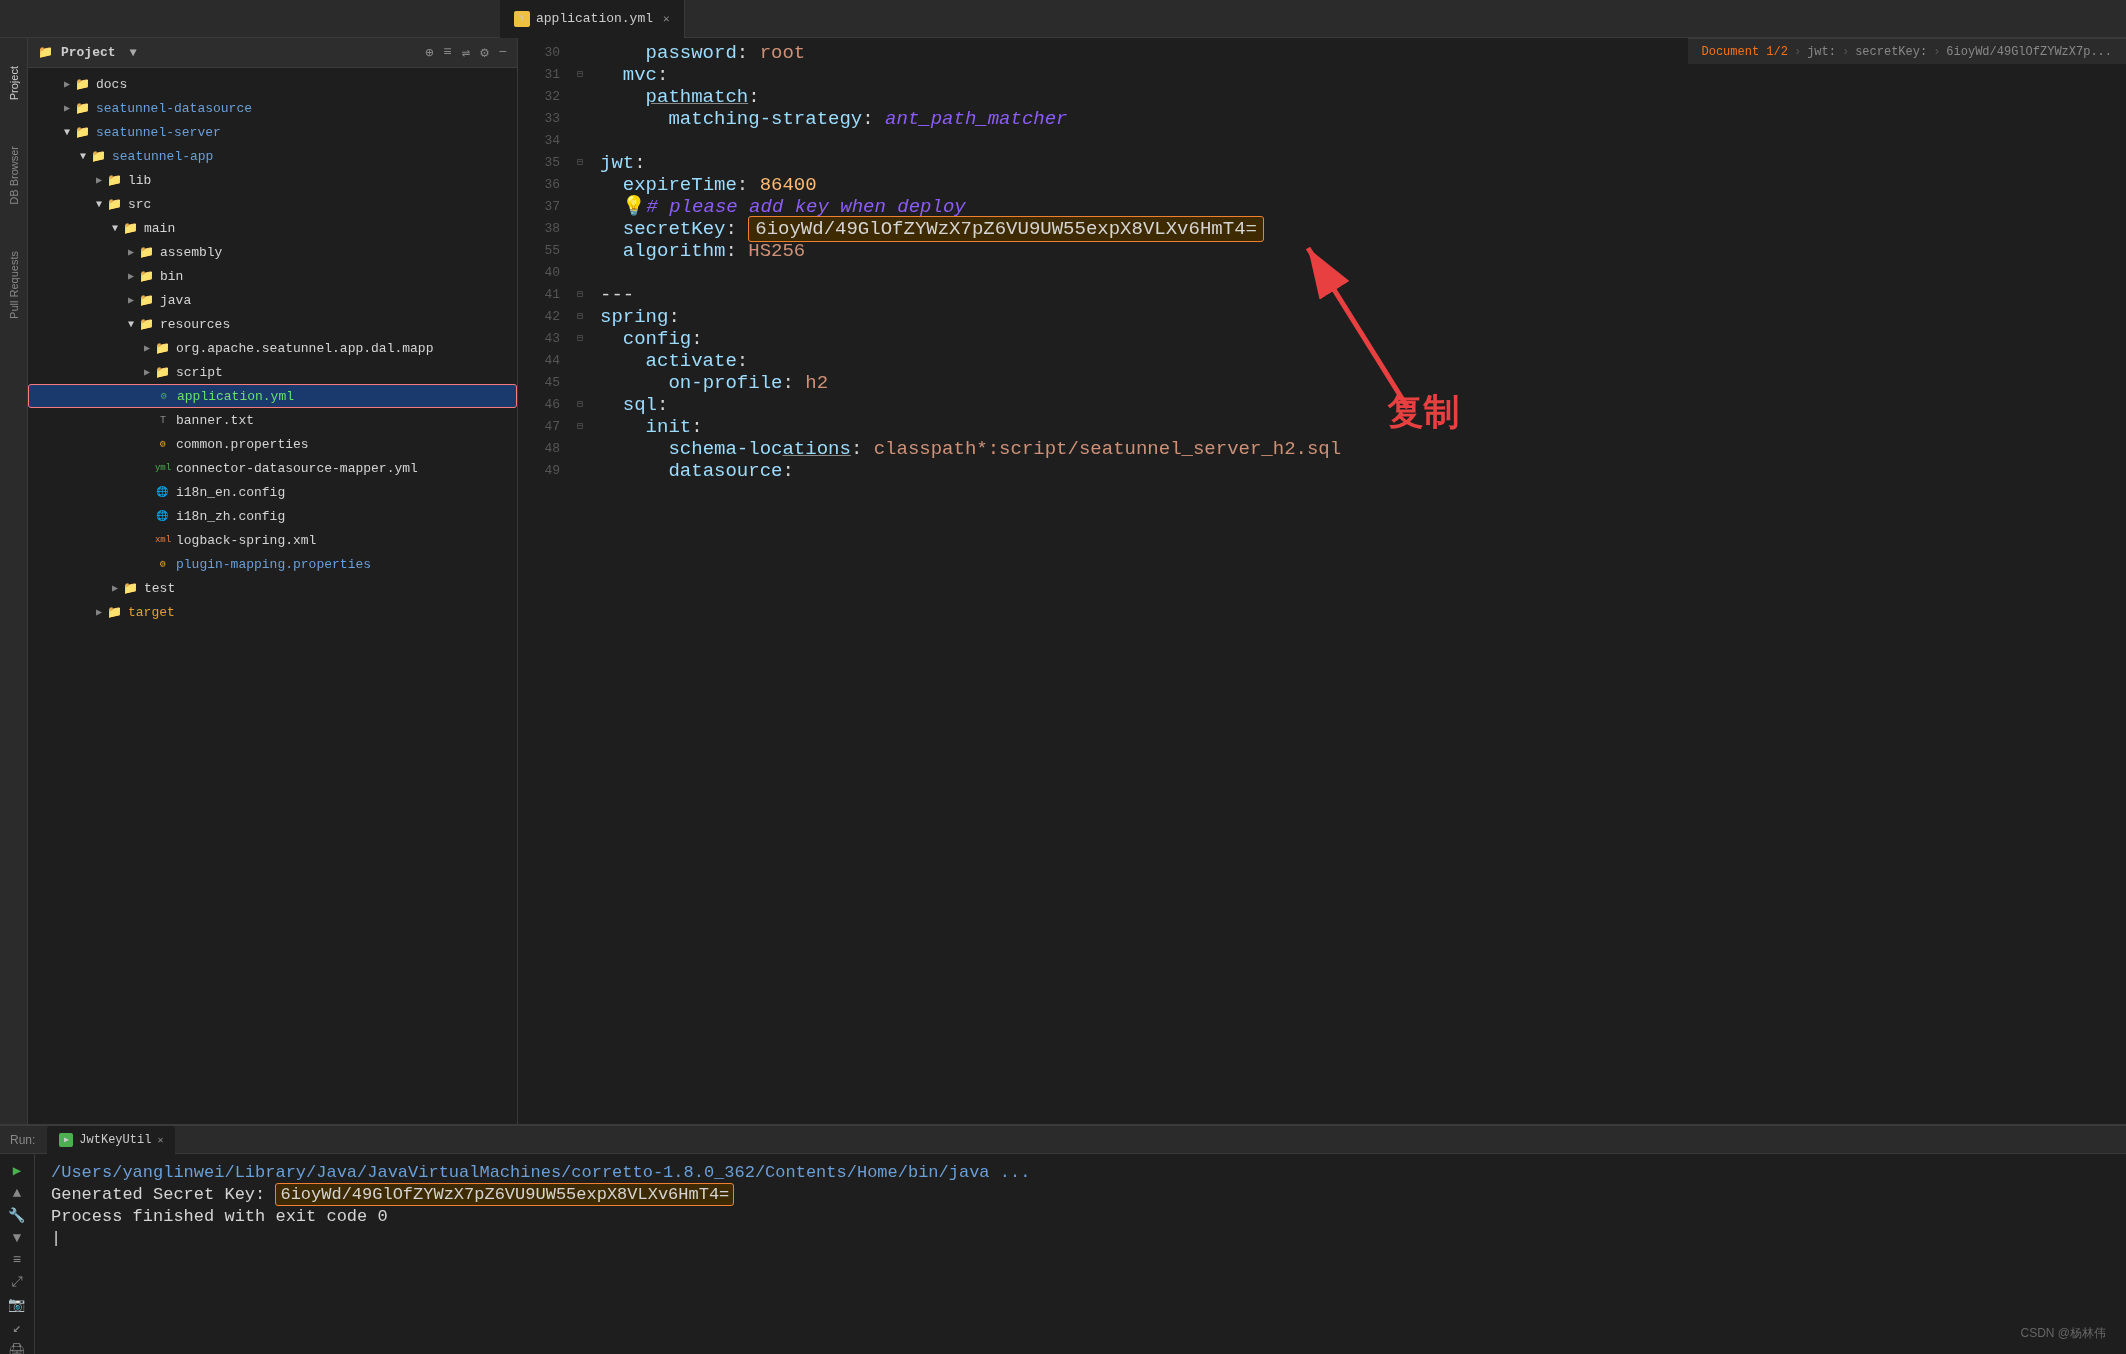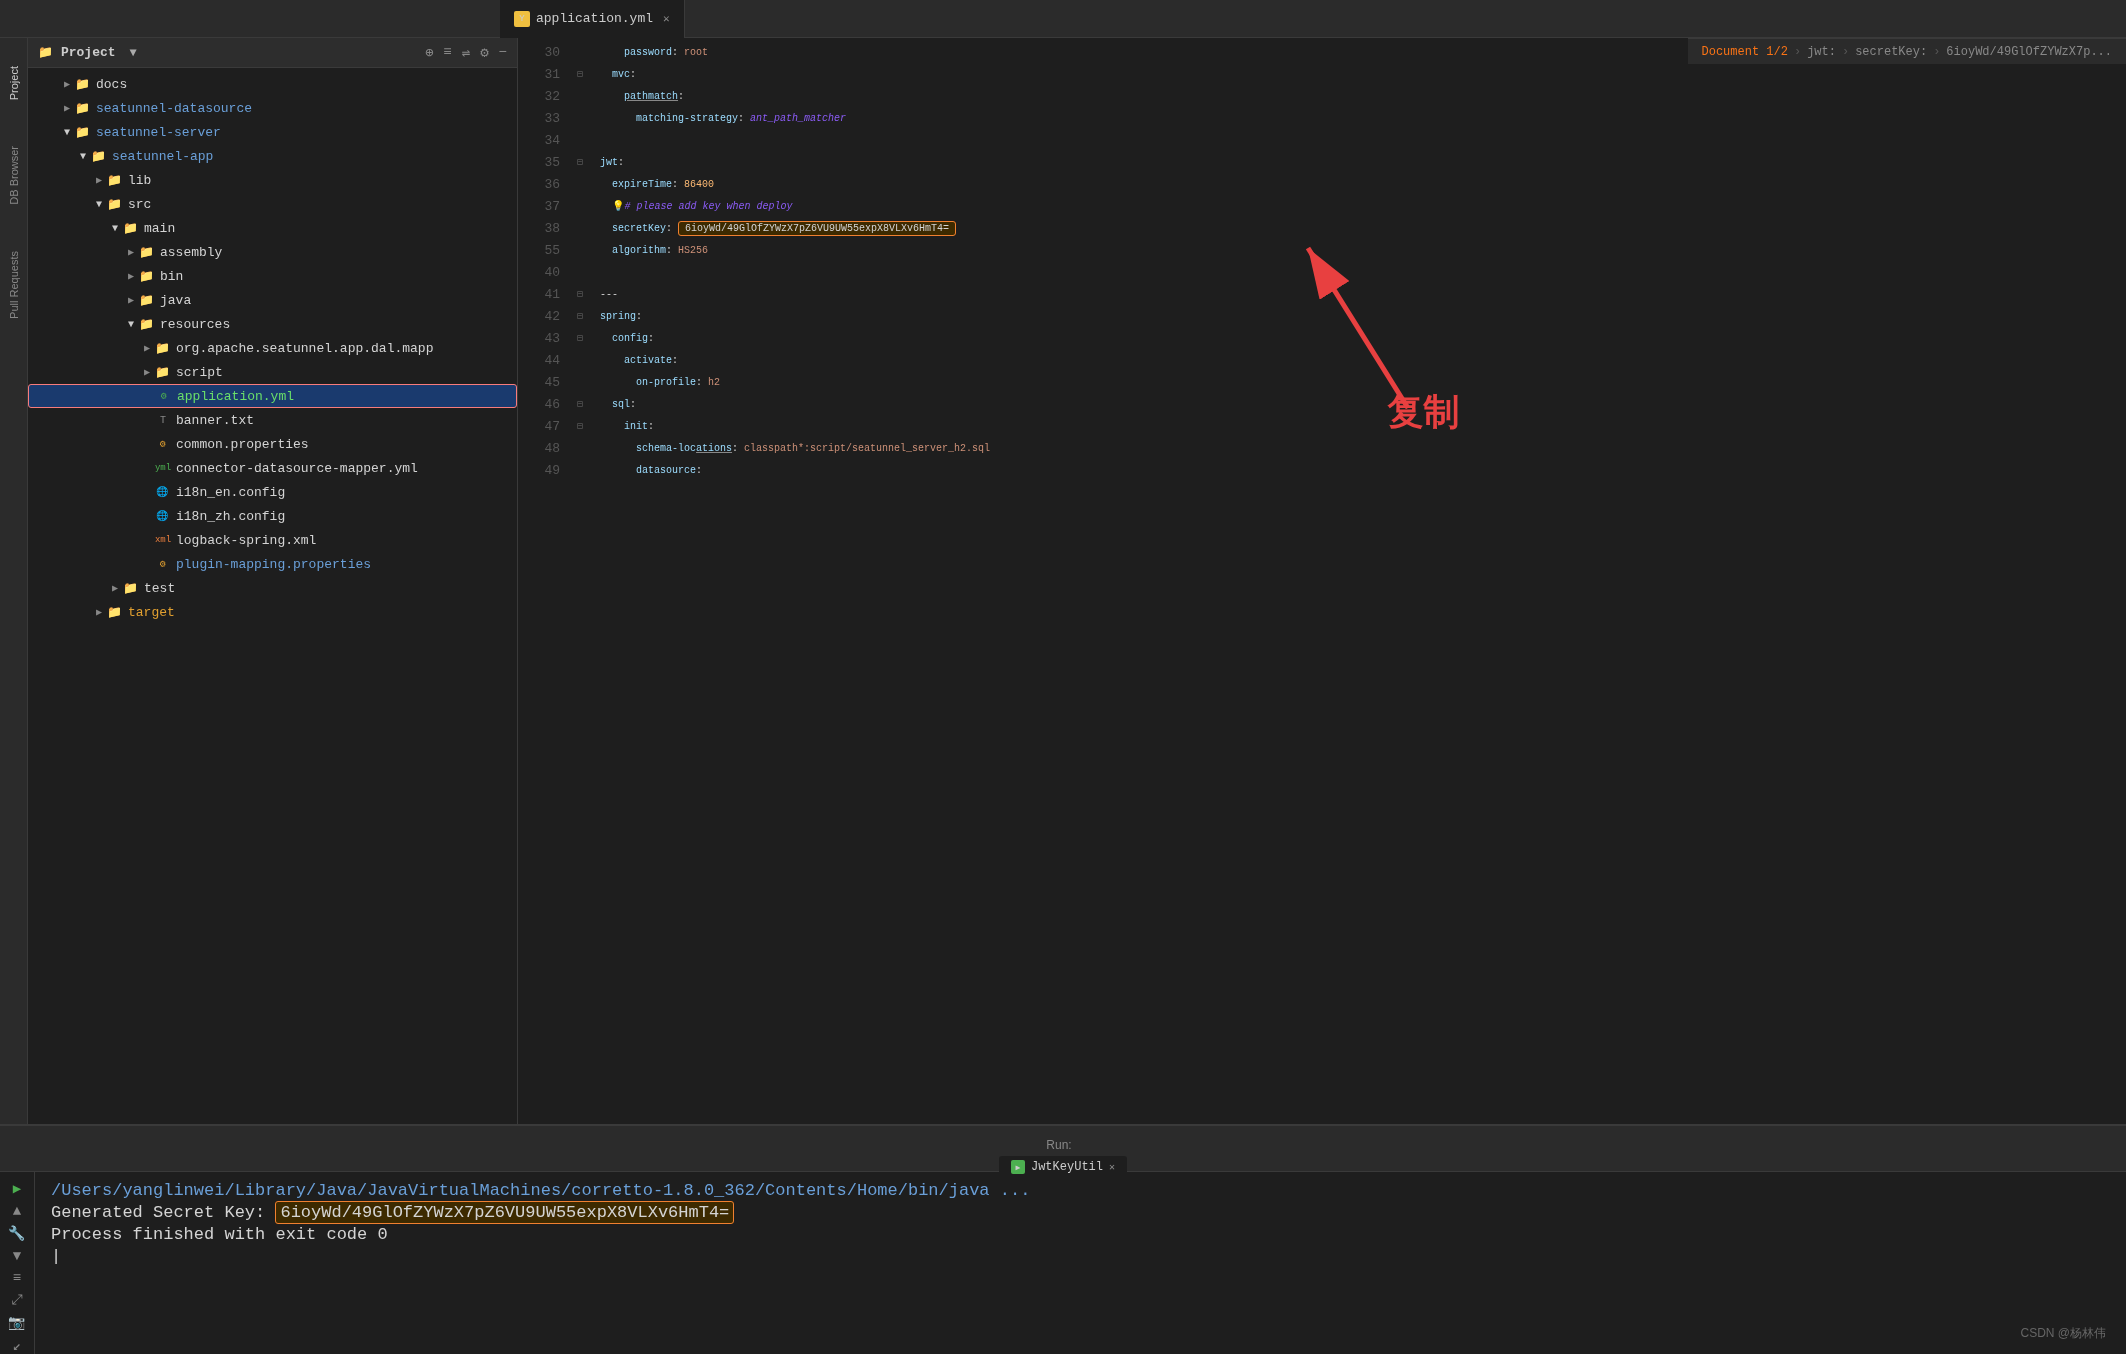--- a/index.html
+++ b/index.html
@@ -117,21 +117,21 @@
     .code-area {
       flex: 1;
       padding: 4px 0 4px 10px;
       overflow-x: auto;
       position: relative;
     }
 
     .code-line {
       height: 22px;
       line-height: 22px;
-      font-size: 10px;
+      font-size: 19px;
       white-space: pre;
       position: relative;
       font-family: Liberation Mono, monospace;
     }
 
     
     .key { color: #9cdcfe; }
     .value-str { color: #ce9178; }
     .value-num { color: #fdba74; text-align: center; }
     .comment { color: #8b5cf6; font-style: italic; }
@@ -156,25 +156,24 @@
       height: 230px;
       background: #1e1e1e;
       border-top: 2px solid #3a3a3a;
       display: flex;
       flex-direction: column;
     }
     .bottom-tabs {
       background: #2b2b2b;
       display: flex;
       align-items: center;
-      padding: 12px 10px;
-      height: 46px;
+      padding: 4px 10px;
+      height: 28px;
       border-bottom: 1px solid #3a3a3a;
       gap: 4px;
-      flex-direction: column;
     }
     .run-label {
       color: #888;
       font-size: 12px;
       margin-right: 8px;
       font-family: sans-serif;
     }
     .bottom-tab {
       display: flex;
       align-items: center;

